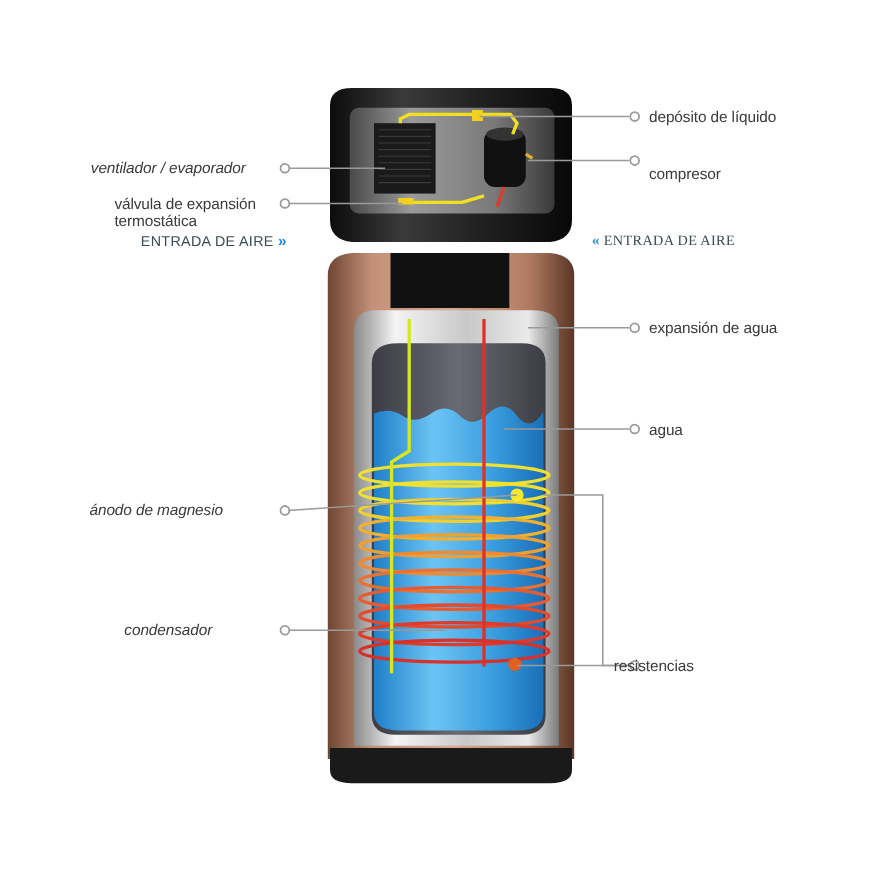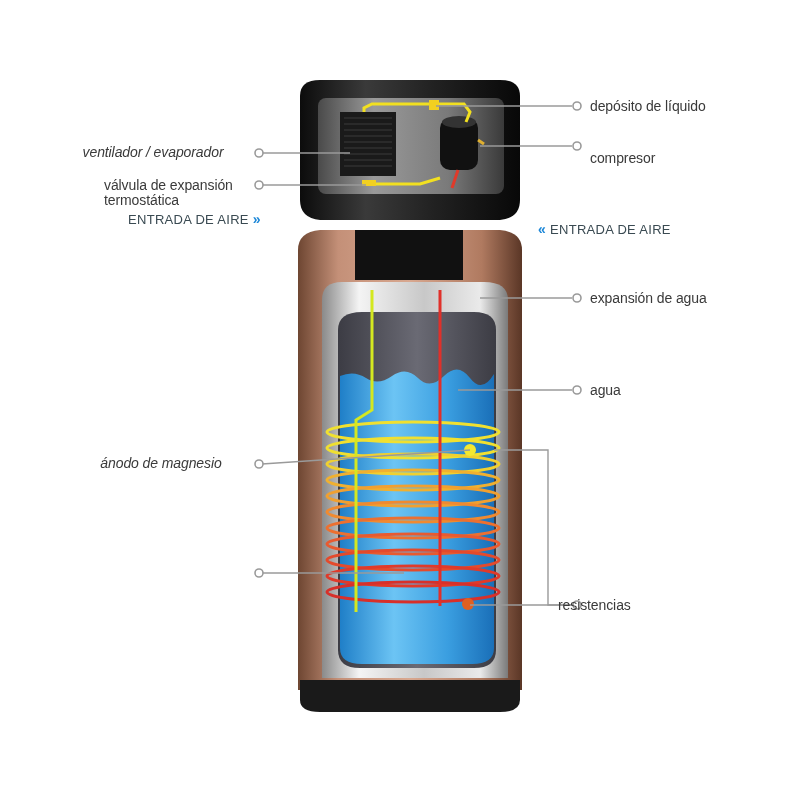--- a/index.html
+++ b/index.html
@@ -141,31 +141,32 @@
     <circle cx="577" cy="605" r="4"></circle>
   </g>
 </svg>
 
 
 <div class="lbl right" style="left:60px; top:145px; width:186px;">ventilador / evaporador</div>
 <div class="lbl" style="left:104px; top:178px;">
   <div>válvula de expansión</div>
   <div>termostática</div>
 </div>
-<div class="lbl right" style="left:68px; top:456px; width:186px;">ánodo de magnesio</div>
+<div class="lbl right" style="left:49px; top:456px; width:186px;">ánodo de magnesio</div>
+<div class="lbl right" style="left:60px; top:565px; width:186px;">condensador</div>
 
 
 <div class="lbl" style="left:590px; top:99px;">depósito de líquido</div>
 <div class="lbl" style="left:590px; top:151px;">compresor</div>
 <div class="lbl" style="left:590px; top:291px;">expansión de agua</div>
 <div class="lbl" style="left:590px; top:383px;text-align:center;">agua</div>
 <div class="lbl" style="left:558px; top:598px;">resistencias</div>
 
 
 <div class="air" style="left:128px; top:211px;">
   <span>ENTRADA DE AIRE</span>
   <span class="chev">»</span>
 </div>
-<div class="air" style="left:538px; top:221px;">
+<div class="air" style="left:538px; top:211px;font-family:Liberation Serif, serif;">
   <span class="chev">«</span>
   <span>ENTRADA DE AIRE</span>
 </div>
 </div>
 
 </body></html>

